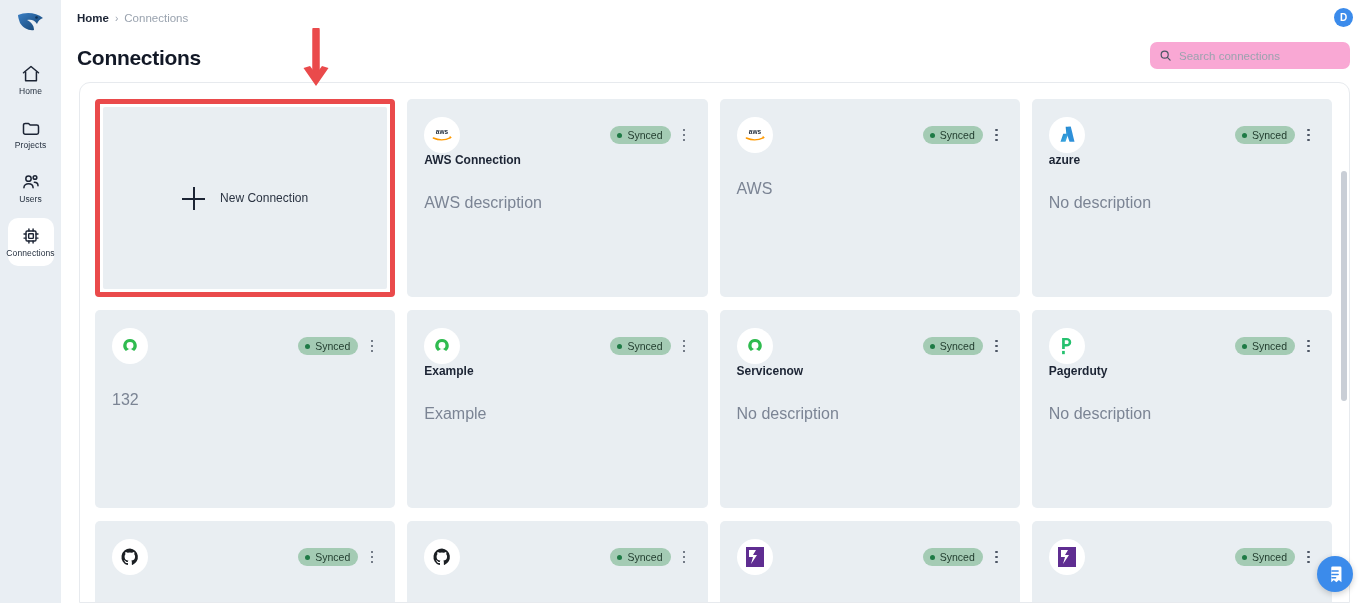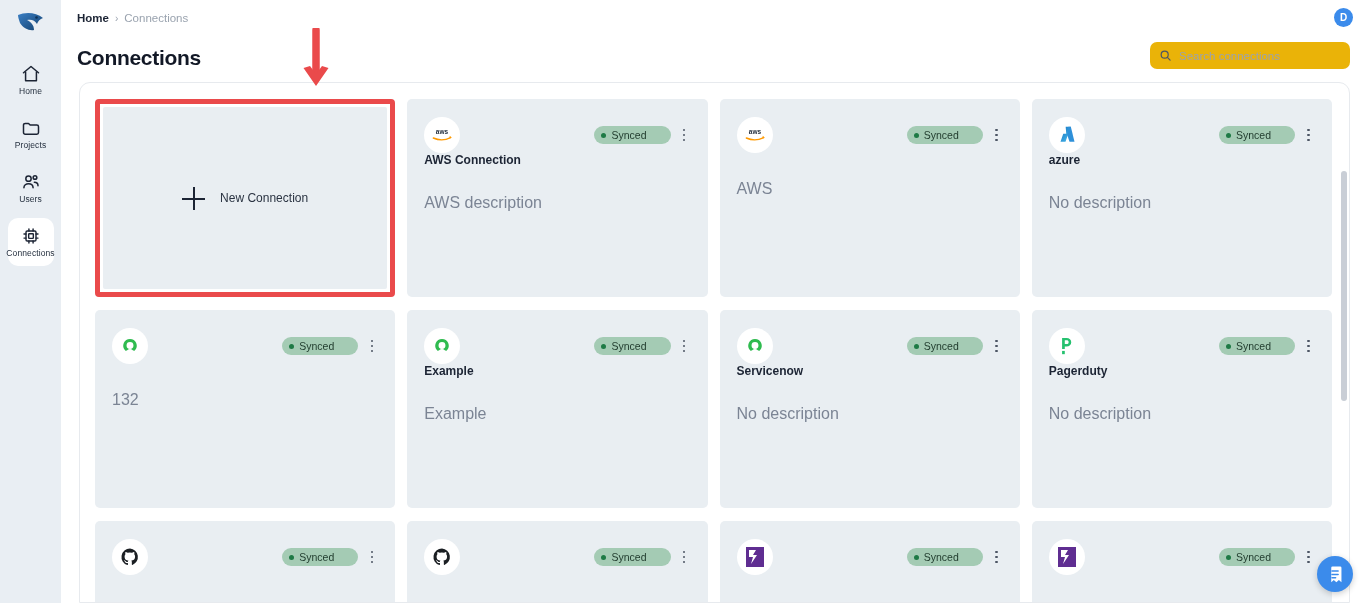--- a/index.html
+++ b/index.html
@@ -41,21 +41,21 @@
     position: absolute; right: 13px; top: 8px;
     width: 19px; height: 19px; border-radius: 50%;
     background: #3b8beb; color: #fff; font-size: 10px; font-weight: bold;
     display: flex; align-items: center; justify-content: center; cursor: pointer;
   }
 
   .pagehead { display: flex; align-items: center; padding: 0 16px; height: 44px; position: relative; }
   .page-title { font-size: 21px; font-weight: bold; letter-spacing: -.3px; color: #121826; }
   .search-box {
     position: absolute; right: 16px; top: 6px;
-    width: 200px; height: 27px; background: #eab308; border-radius: 7px;
+    width: 200px; height: 27px; background: #f9a8d4; border-radius: 7px;
     display: flex; align-items: center; padding: 0 9px; gap: 7px; cursor: text;
   }
   .search-icon { width: 13px; height: 13px; color: #4b5563; flex: 0 0 13px; }
   .search-input {
     border: none; outline: none; background: transparent; width: 100%;
     font-size: 11.5px; color: #51596b; font-family: "Liberation Sans", sans-serif;
   }
   .search-input::placeholder { color: #9aa3af; }
 
   
@@ -73,21 +73,21 @@
   }
   .card-top { display: flex; align-items: center; justify-content: space-between; height: 36px; }
   .card-logo {
     width: 36px; height: 36px; border-radius: 50%; background: #fff;
     display: flex; align-items: center; justify-content: center; overflow: hidden;
     flex: 0 0 36px;
   }
   .card-right { display: flex; align-items: center; gap: 7px; }
   .badge {
     background: #a4cbb4; color: #1f3a2c; border-radius: 11px;
-    height: 18px; padding: 0 24px 0 7px; font-size: 10.5px;
+    height: 18px; padding: 0 8px 0 7px; font-size: 10.5px;
     display: flex; align-items: center; gap: 5px; white-space: nowrap;
   }
   .badge-dot { width: 5px; height: 5px; border-radius: 50%; background: #1e7a45; flex: 0 0 5px; }
   .kebab { width: 13px; height: 17px; display: flex; flex-direction: column; align-items: center; justify-content: center; gap: 2.5px; cursor: pointer; }
   .kebab i { width: 2.5px; height: 2.5px; border-radius: 50%; background: #4d5665; display: block; }
   .card-name { font-size: 12px; font-weight: bold; color: #1c2434; }
   .card-desc { margin-top: 27px; font-size: 16px; color: #7b8494; }
 
   
   .new-card-outer {

